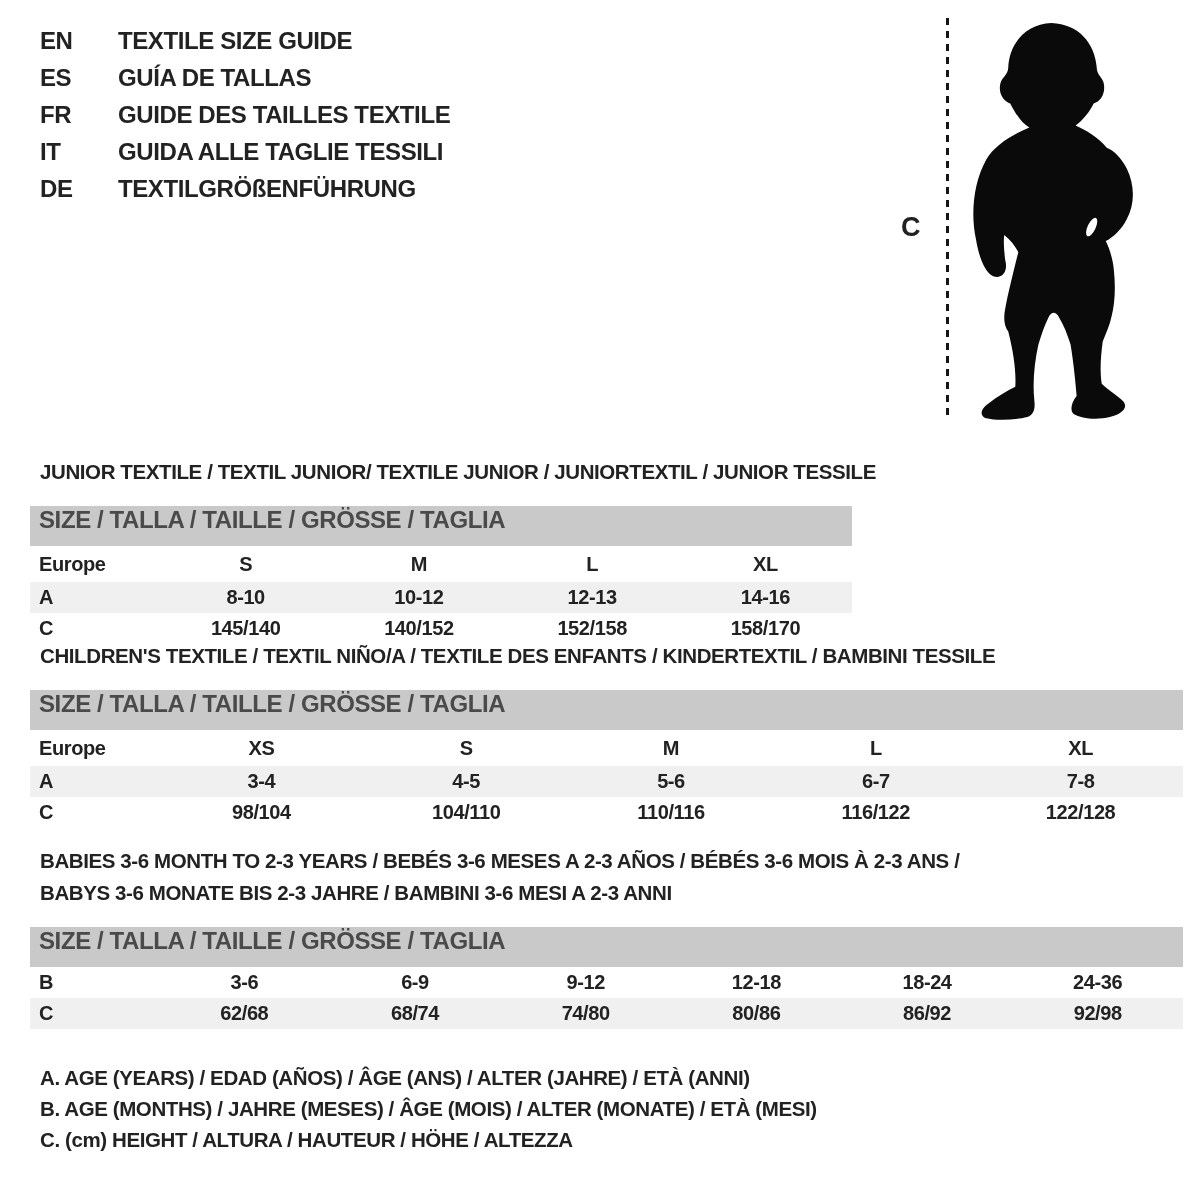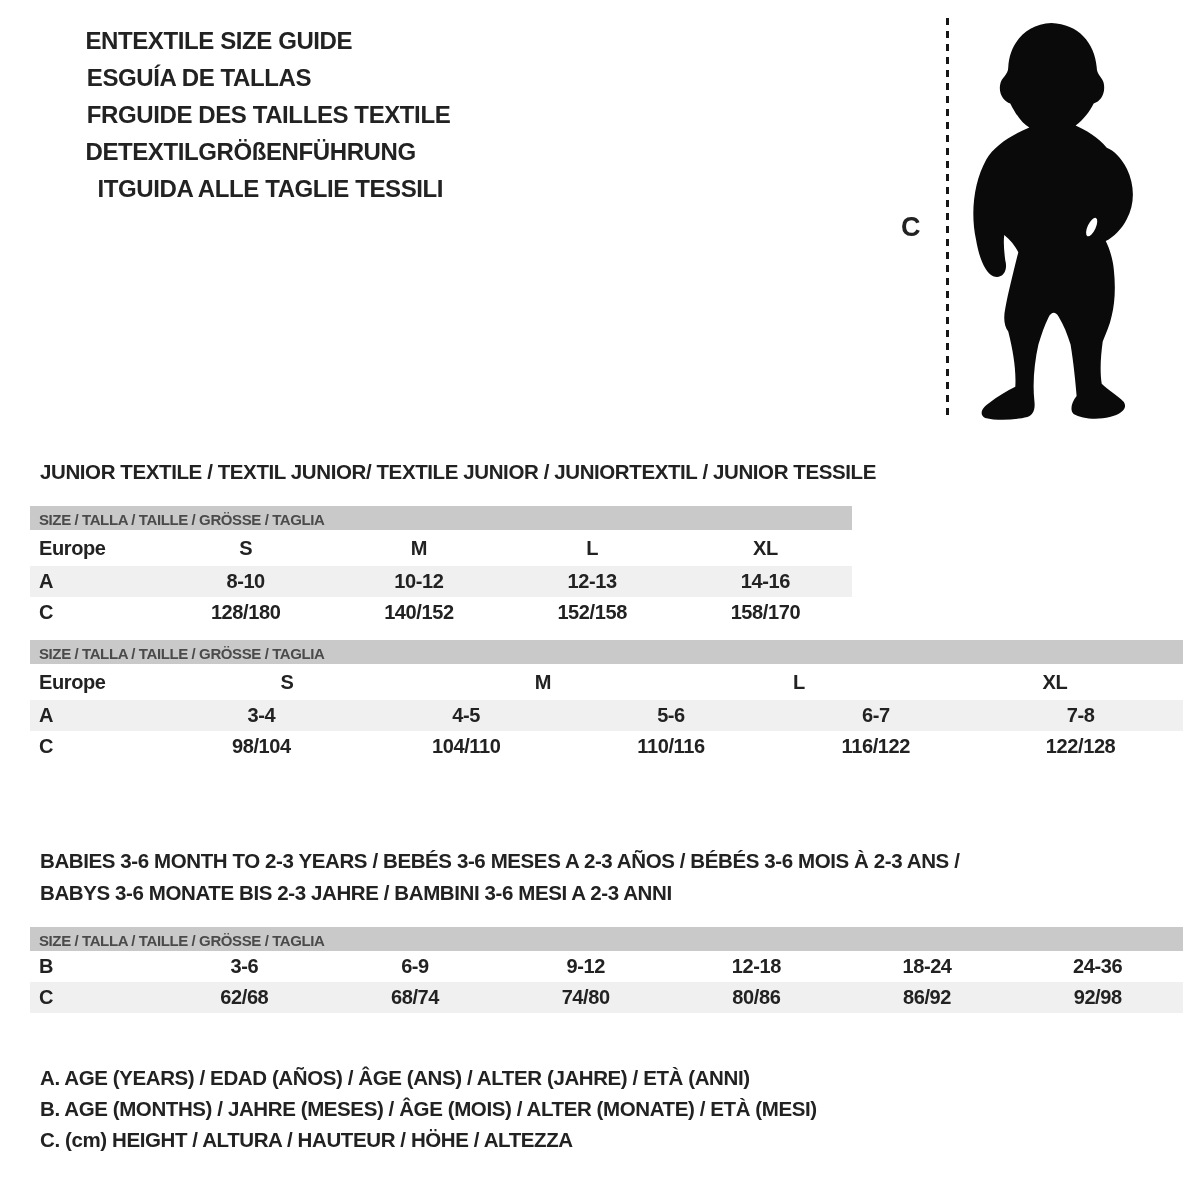--- a/index.html
+++ b/index.html
@@ -16,41 +16,41 @@
     font-weight:bold;
     color:var(--text);
     letter-spacing:-0.4px;
     font-stretch:condensed;
   }
   .page{position:relative;width:1200px;height:1200px;background:#fff;overflow:hidden;}
 
   
   .lang-list{position:absolute;top:22px;left:40px;}
   .lang-row{display:flex;line-height:37px;font-size:24px;white-space:nowrap;}
-  .lang-code{width:78px;flex:0 0 78px;text-align:right;}
+  .lang-code{width:78px;flex:0 0 78px;}
   .lang-label{flex:1;}
 
   
   .dash-line{
     position:absolute;left:946px;top:18px;width:3px;height:398px;
     background:repeating-linear-gradient(to bottom,#161616 0 7px,transparent 7px 13px);
   }
   .figure-c{position:absolute;left:901px;top:212px;font-size:27px;}
   .silhouette{position:absolute;left:962px;top:20px;width:188px;height:400px;}
 
   
   .section{position:absolute;left:30px;}
   .sec1{top:456px;width:822px;}
   .sec2{top:640px;width:1153px;}
   .sec3{top:845px;width:1153px;}
   .sec-title{font-size:20.5px;line-height:32px;padding-left:10px;white-space:nowrap;}
   .sec-titles{margin-bottom:18px;}
   .size-bar{
-    height:24px;line-height:28px;background:var(--bar_gray);
-    color:var(--bar_text);padding-left:9px;font-size:15px;
+    height:40px;line-height:28px;background:var(--bar_gray);
+    color:var(--bar_text);padding-left:9px;font-size:24px;
   }
   .trow{display:flex;height:31px;line-height:31px;font-size:20px;white-space:nowrap;align-items:flex-end;}
   .trow.shaded{background:var(--band_gray);}
   .trow.header-row{height:36px;line-height:36px;}
   .tlabel{flex:0 0 120px;width:120px;padding-left:9px;text-align:left;}
   .tcell{flex:1;text-align:center;}
 
   
   .legend{position:absolute;top:1062px;left:40px;}
   .legend-line{font-size:20.5px;line-height:31px;white-space:nowrap;}
@@ -67,26 +67,26 @@
       </div>
       <div class="lang-row">
         <div class="lang-code">ES</div>
         <div class="lang-label">GUÍA DE TALLAS</div>
       </div>
       <div class="lang-row">
         <div class="lang-code">FR</div>
         <div class="lang-label">GUIDE DES TAILLES TEXTILE</div>
       </div>
       <div class="lang-row">
+        <div class="lang-code">IT</div>
+        <div class="lang-label">GUIDA ALLE TAGLIE TESSILI</div>
+      </div>
+      <div class="lang-row">
         <div class="lang-code">DE</div>
         <div class="lang-label">TEXTILGRÖßENFÜHRUNG</div>
-      </div>
-      <div class="lang-row">
-        <div class="lang-code">IT</div>
-        <div class="lang-label">GUIDA ALLE TAGLIE TESSILI</div>
       </div>
     </div>
 
   <div class="dash-line"></div>
   <div class="figure-c">C</div>
   <svg class="silhouette" viewBox="0 0 185 398" aria-hidden="true">
     <path fill="#0a0a0a" d="M88,3
       C62,4 46,24 45,47 C45,55 38,57 37,64 C35,74 41,81 47,83
       C53,95 59,103 66,107 C49,114 31,125 23,139 C11,161 7,191 13,219
       C16,237 22,251 30,255 C39,258 45,250 42,239 C41,231 40,222 41,214
@@ -117,30 +117,34 @@
       </div>
       <div class="trow shaded">
         <div class="tlabel">A</div>
         <div class="tcell">8-10</div>
         <div class="tcell">10-12</div>
         <div class="tcell">12-13</div>
         <div class="tcell">14-16</div>
       </div>
       <div class="trow">
         <div class="tlabel">C</div>
-        <div class="tcell">128/180</div>
+        <div class="tcell">145/140</div>
         <div class="tcell">140/152</div>
         <div class="tcell">152/158</div>
         <div class="tcell">158/170</div>
       </div>
     </div>
   <div class="section sec2">
+      <div class="sec-titles">
+        <div class="sec-title">CHILDREN'S TEXTILE / TEXTIL NIÑO/A / TEXTILE DES ENFANTS / KINDERTEXTIL / BAMBINI TESSILE</div>
+      </div>
       <div class="size-bar">SIZE / TALLA / TAILLE / GRÖSSE / TAGLIA</div>
       <div class="trow header-row">
         <div class="tlabel">Europe</div>
+        <div class="tcell">XS</div>
         <div class="tcell">S</div>
         <div class="tcell">M</div>
         <div class="tcell">L</div>
         <div class="tcell">XL</div>
       </div>
       <div class="trow shaded">
         <div class="tlabel">A</div>
         <div class="tcell">3-4</div>
         <div class="tcell">4-5</div>
         <div class="tcell">5-6</div>

